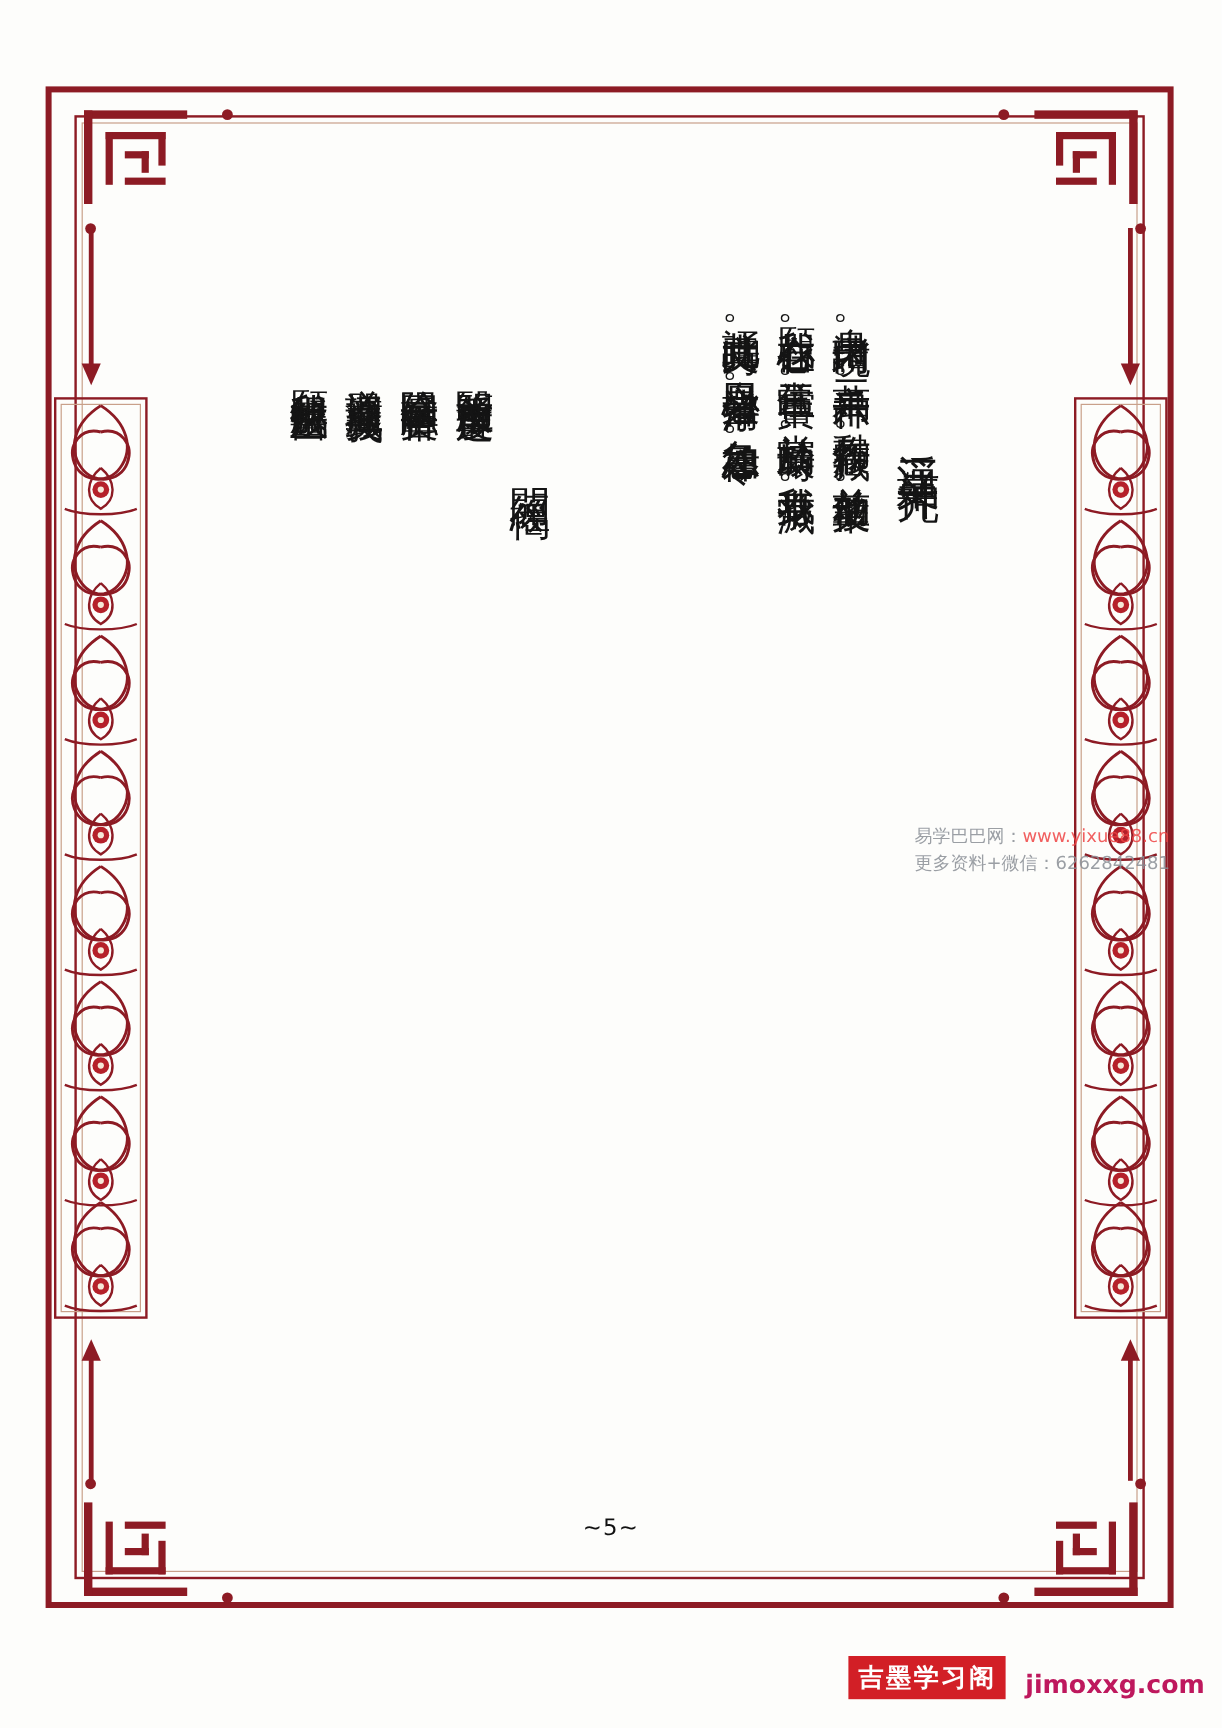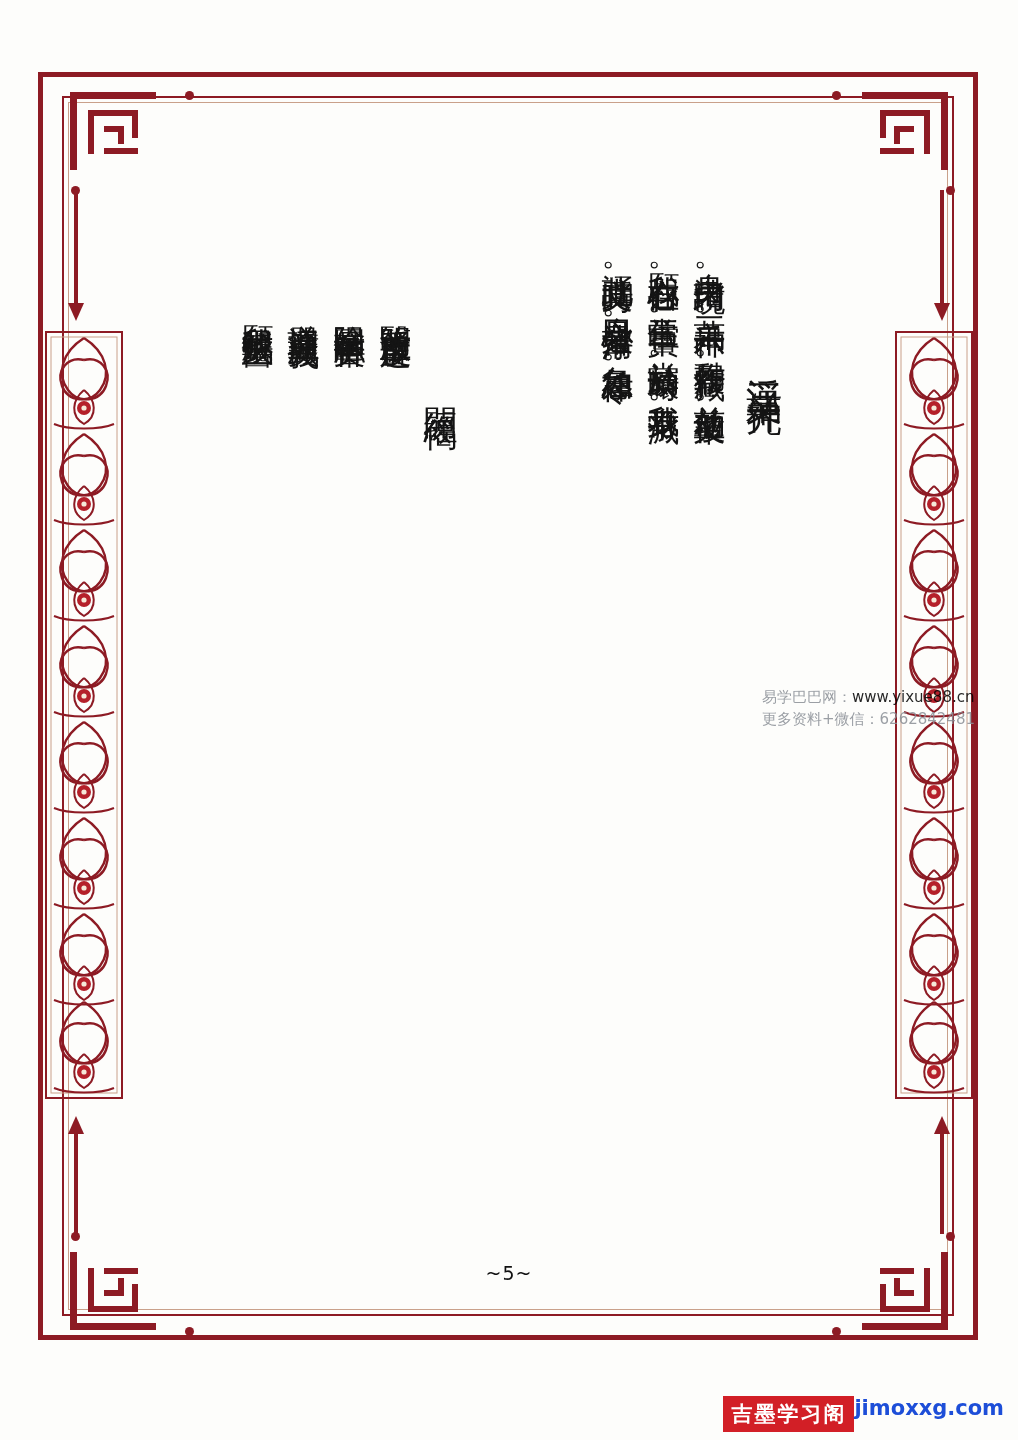--- a/index.html
+++ b/index.html
@@ -135,34 +135,34 @@
   .wm-center{
     position:absolute;
     left:762px;top:686px;
     color:#8a8f96;
     font-family:"DejaVu Sans","Liberation Sans",sans-serif;
     font-size:15px;
     line-height:22px;
     opacity:.85;
     white-space:nowrap;
   }
-  .wm-center .blue{color:#000000;}
+  .wm-center .blue{color:#ef4444;}
   .wm-bottom{
     position:absolute;
-    right:14px;bottom:8px;
-    display:flex;align-items:flex-start;gap:0;
+    right:14px;bottom:24px;
+    display:flex;align-items:flex-end;gap:16px;
     font-family:"DejaVu Sans","Liberation Sans",sans-serif;
   }
   .wm-bottom .cn{
     background:#d21f26;color:#fff;
     font-size:21px;font-weight:bold;
     padding:4px 8px;letter-spacing:2px;
   }
   .wm-bottom .en{
-    color:#1d4ed8;font-size:21px;font-weight:bold;letter-spacing:0px;
+    color:#be185d;font-size:21px;font-weight:bold;letter-spacing:0px;
   }
 </style>
 </head>
 <body>
 
 <div class="page">
 
   <div class="frame-outer"></div>
   <div class="frame-inner"></div>
   <div class="frame-hair"></div>

